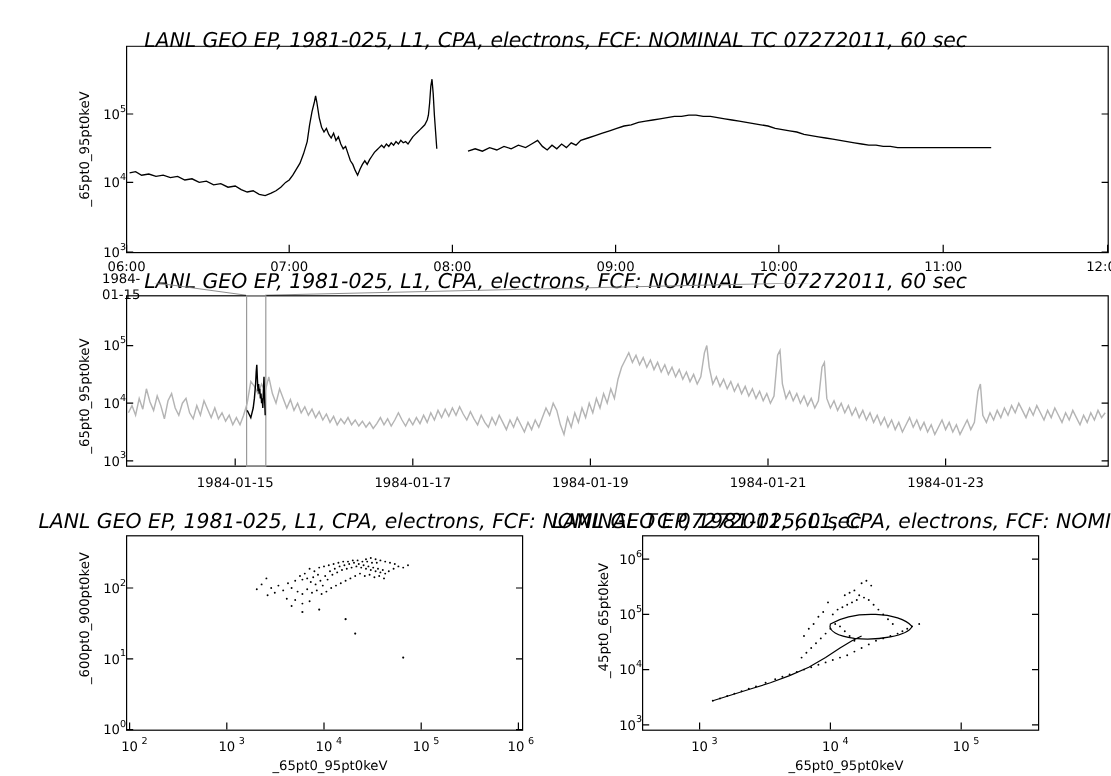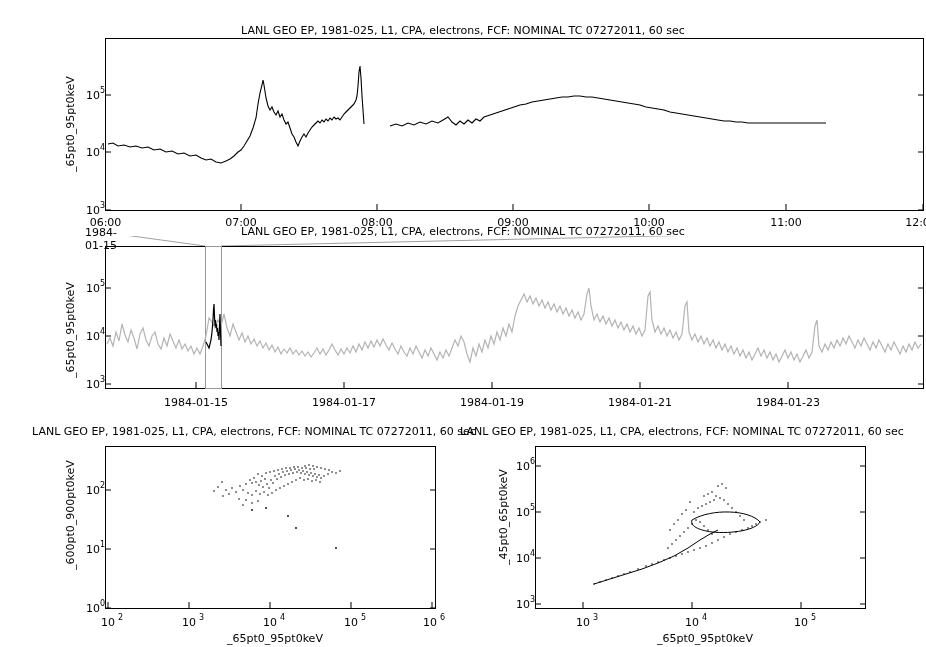--- a/index.html
+++ b/index.html
@@ -3,22 +3,23 @@
 <meta charset="utf-8">
 <style>
   html,body{margin:0;padding:0;}
   body{
     width:926px;height:647px;background:#ffffff;
     font-family:"DejaVu Sans", sans-serif;
     color:#000;overflow:hidden;position:relative;
   }
   .panel{position:absolute;}
   .title{
-    position:absolute;font-size:11px;text-align:center;white-space:nowrap;
+    position:absolute;font-size:17px;text-align:center;white-space:nowrap;
     color:#000;
+    font-style:italic;
   }
   svg{display:block;}
   .ylabel{
     position:absolute;font-size:11px;white-space:nowrap;
     transform-origin:left top;transform:rotate(-90deg);
   }
   .xlabel{position:absolute;font-size:11px;white-space:nowrap;text-align:center;}
   .tick-text{font-size:11px;fill:#000;font-family:"DejaVu Sans", sans-serif;}
   .tick-text-sup{font-size:8px;fill:#000;font-family:"DejaVu Sans", sans-serif;}
 </style>

